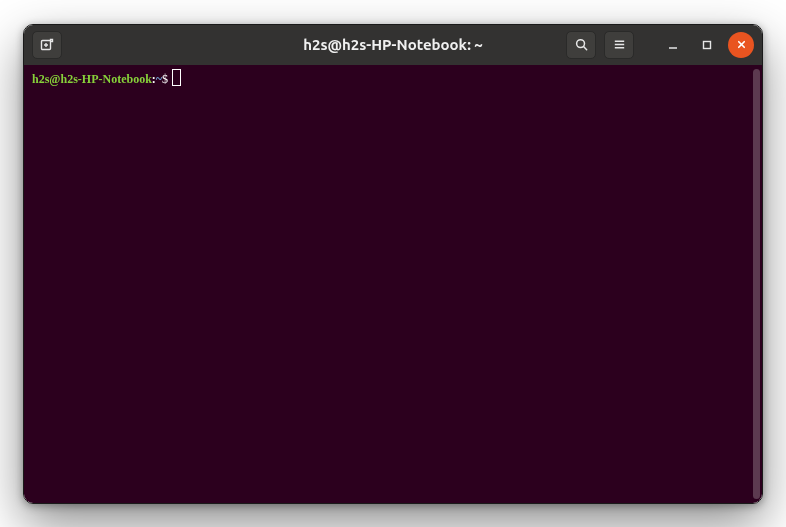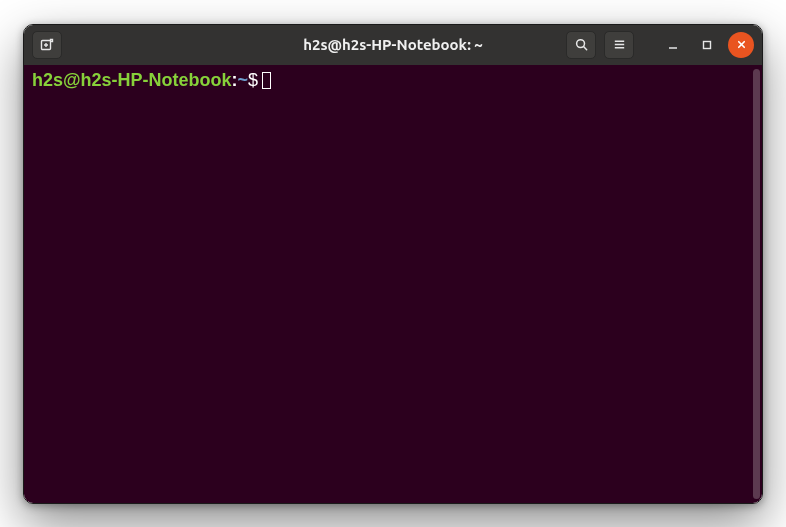--- a/index.html
+++ b/index.html
@@ -60,22 +60,22 @@
   
   .terminal-wrap {
     flex: 1;
     display: flex;
     background: #2c001e;
     position: relative;
   }
   .terminal {
     flex: 1;
     padding: 4px 8px;
-    font-family: Liberation Sans, sans-serif;
-    font-size: 18px;
+    font-family: Liberation Serif, serif;
+    font-size: 12px;
     line-height: 1.25;
     color: #ffffff;
     white-space: pre;
     overflow: hidden;
   }
   .prompt-user { color: #87d13a; font-weight: bold; }
   .prompt-path { color: #6f9fcf; font-weight: bold; }
   .prompt-sep  { color: #ffffff; font-weight: bold; }
   .prompt-dollar { color: #ffffff; }
   .cursor-block {

